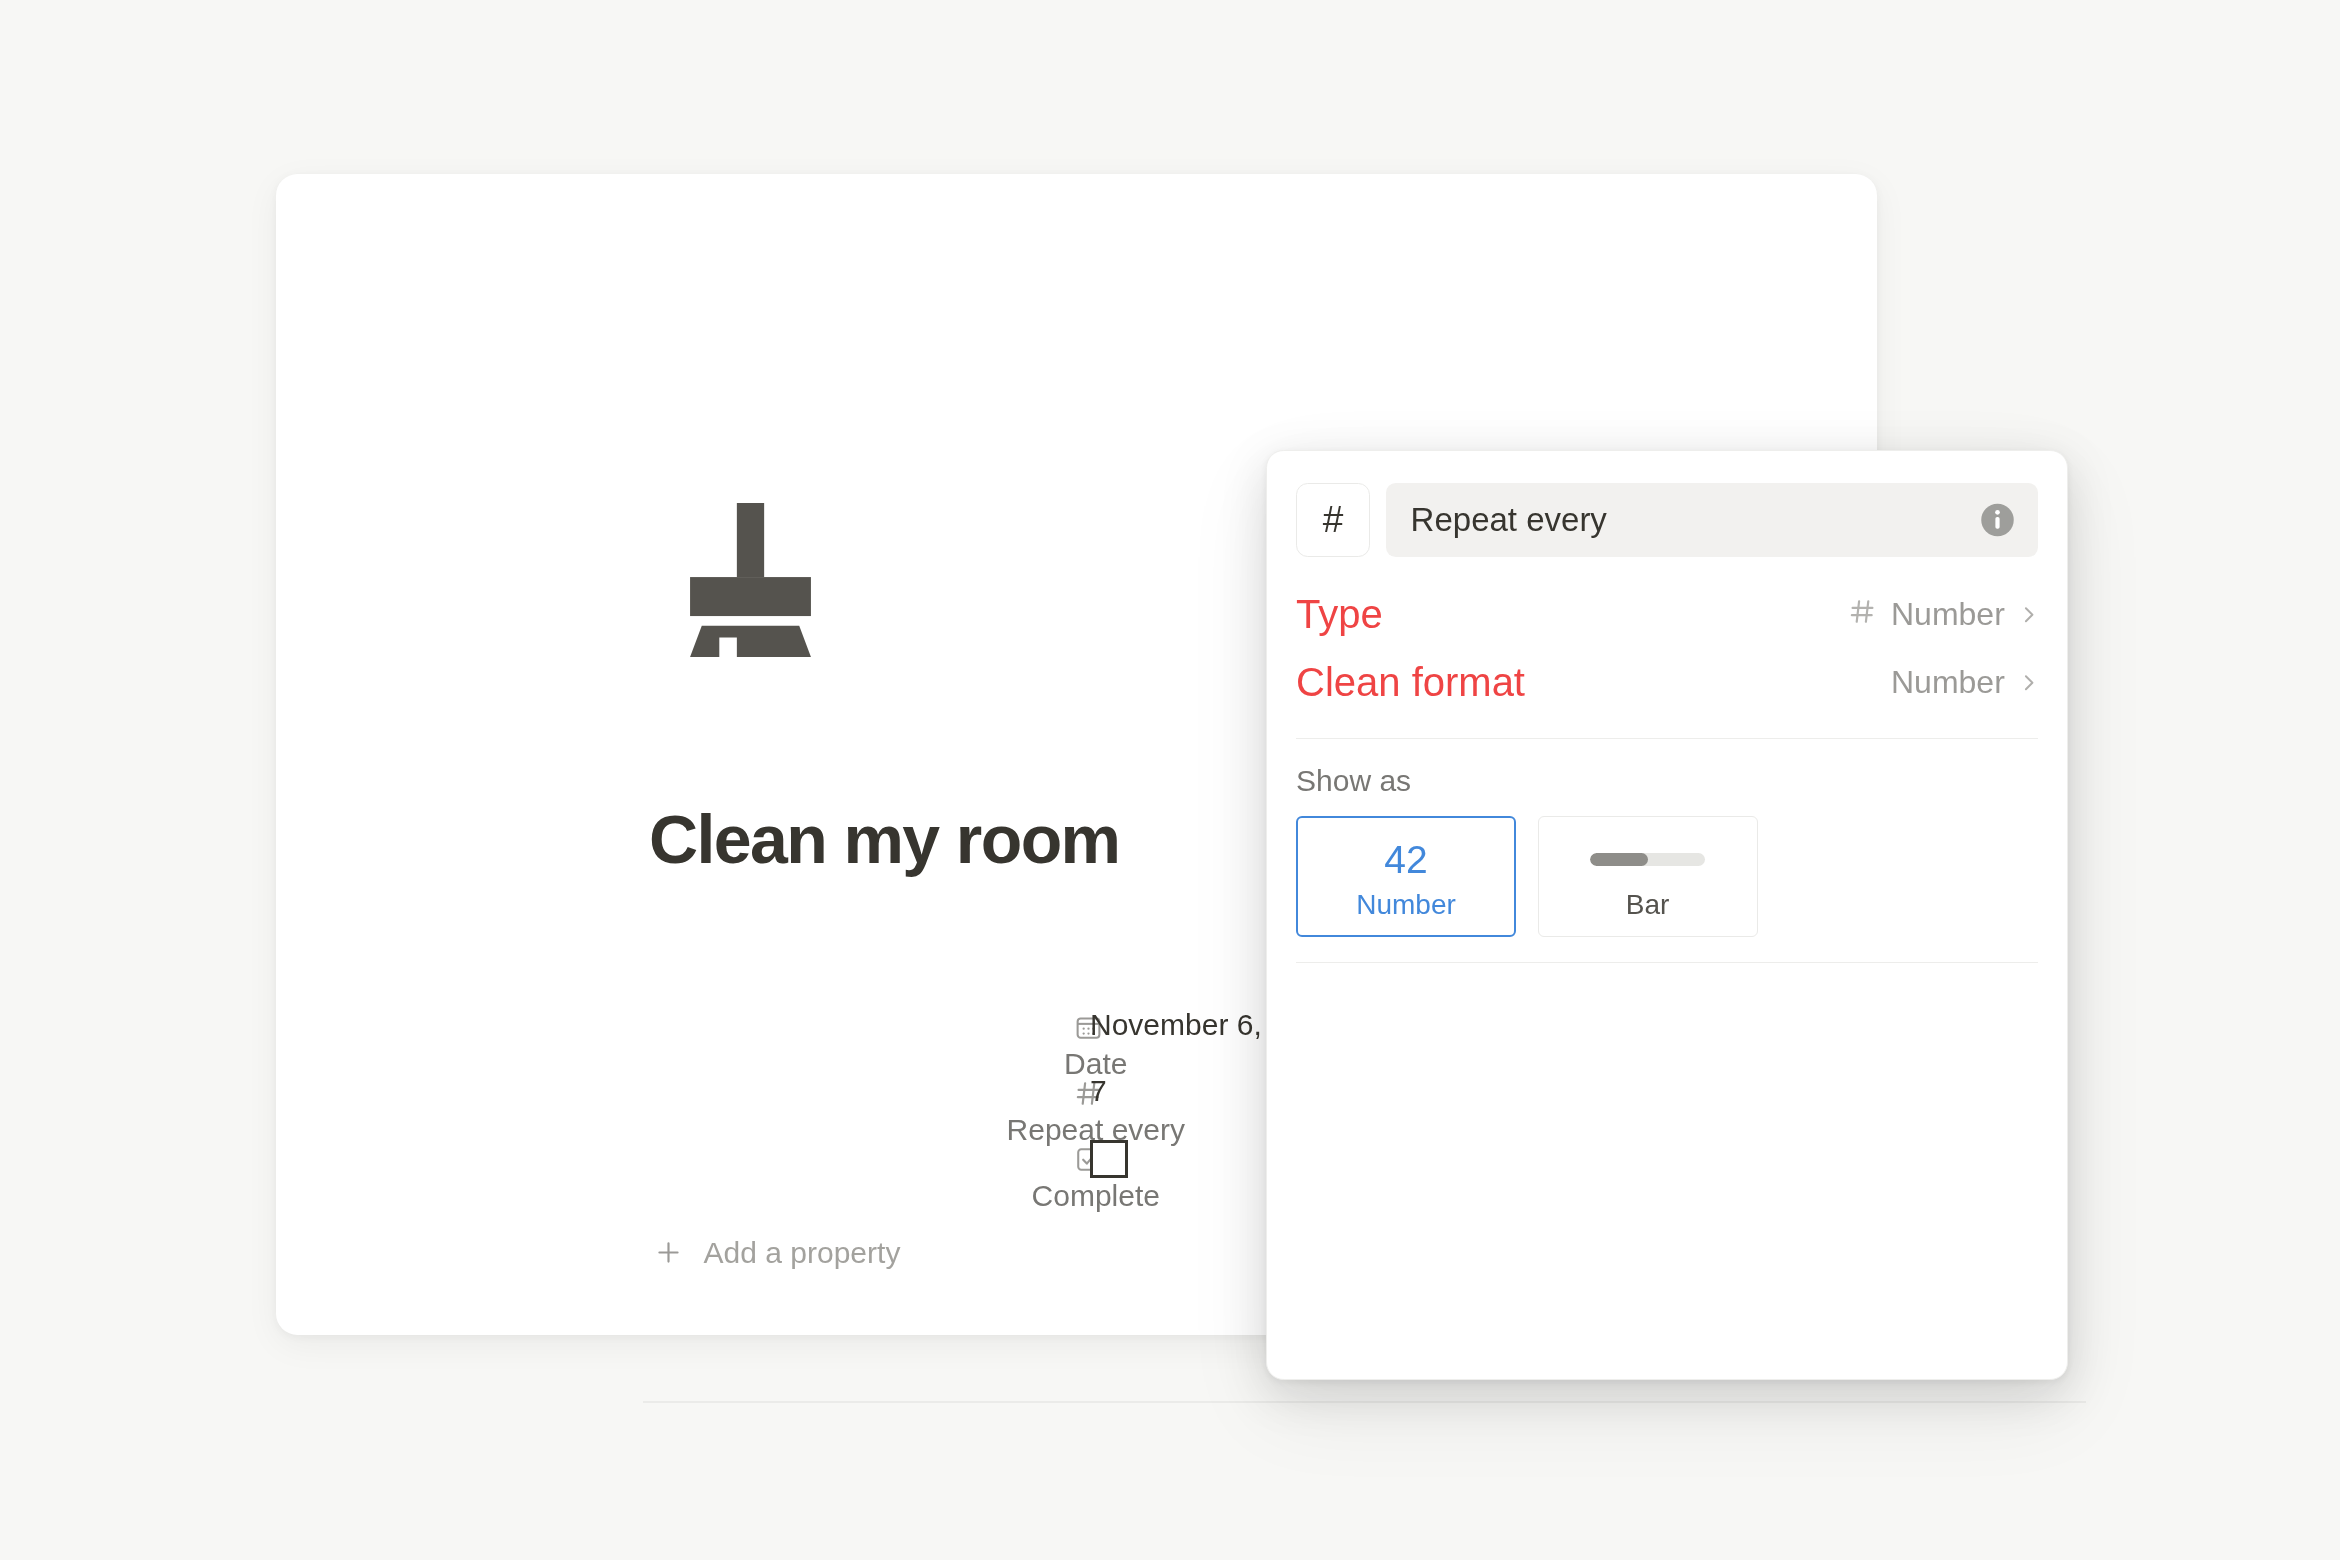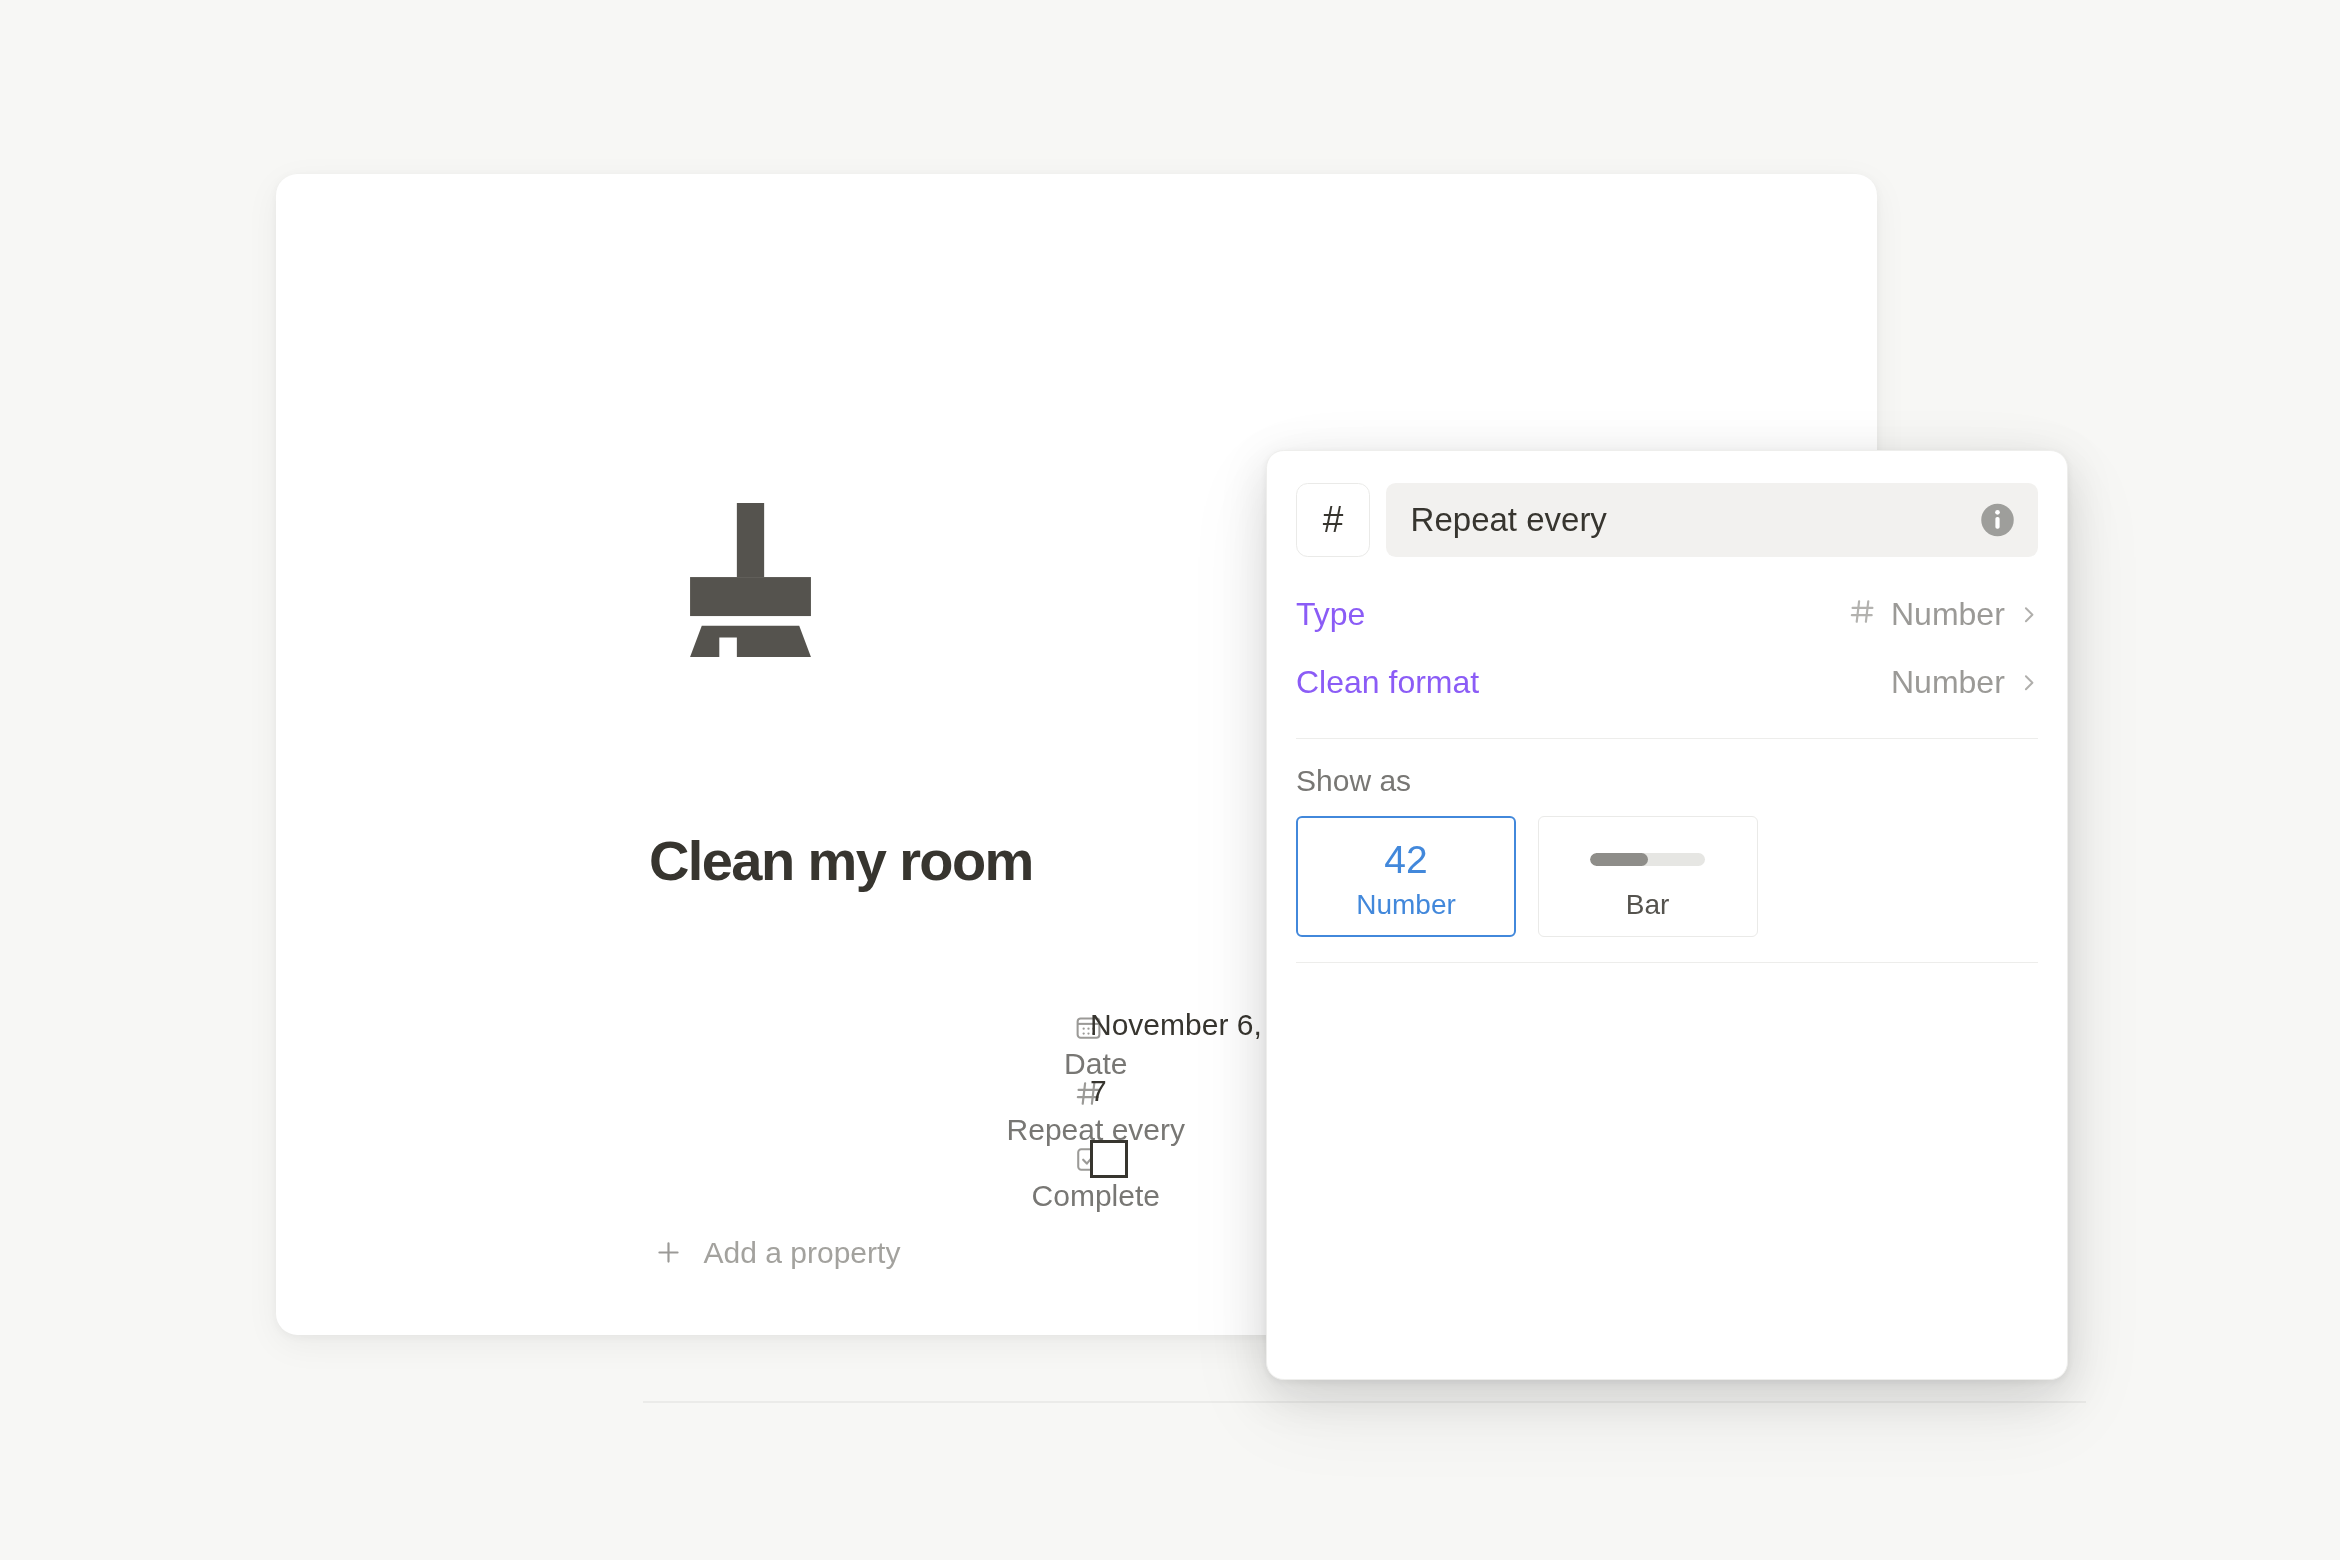--- a/index.html
+++ b/index.html
@@ -34,22 +34,22 @@
     position: absolute;
     left: 414px;
     top: 329px;
     width: 121px;
     height: 154px;
   }
 
   #page-title {
     position: absolute;
     left: 373px;
-    top: 658px;
-    font-size: 56px;
+    top: 630px;
+    font-size: 68px;
     font-weight: 700;
     letter-spacing: -1.6px;
     color: #37352f;
     line-height: 1.05;
     white-space: nowrap;
   }
 
   
   #properties {
     position: absolute;
@@ -187,22 +187,22 @@
   #panel-rows { padding: 23.4px 29px 0 29px; }
 
   .panel-row {
     display: flex;
     align-items: center;
     justify-content: space-between;
     height: 68px;
   }
 
   .panel-row-label {
-    font-size: 32px;
-    color: #8b5cf6;
+    font-size: 40px;
+    color: #ef4444;
     white-space: nowrap;
   }
 
   .panel-row-right {
     display: flex;
     align-items: center;
     gap: 13.7px;
   }
 
   .panel-row-value {

